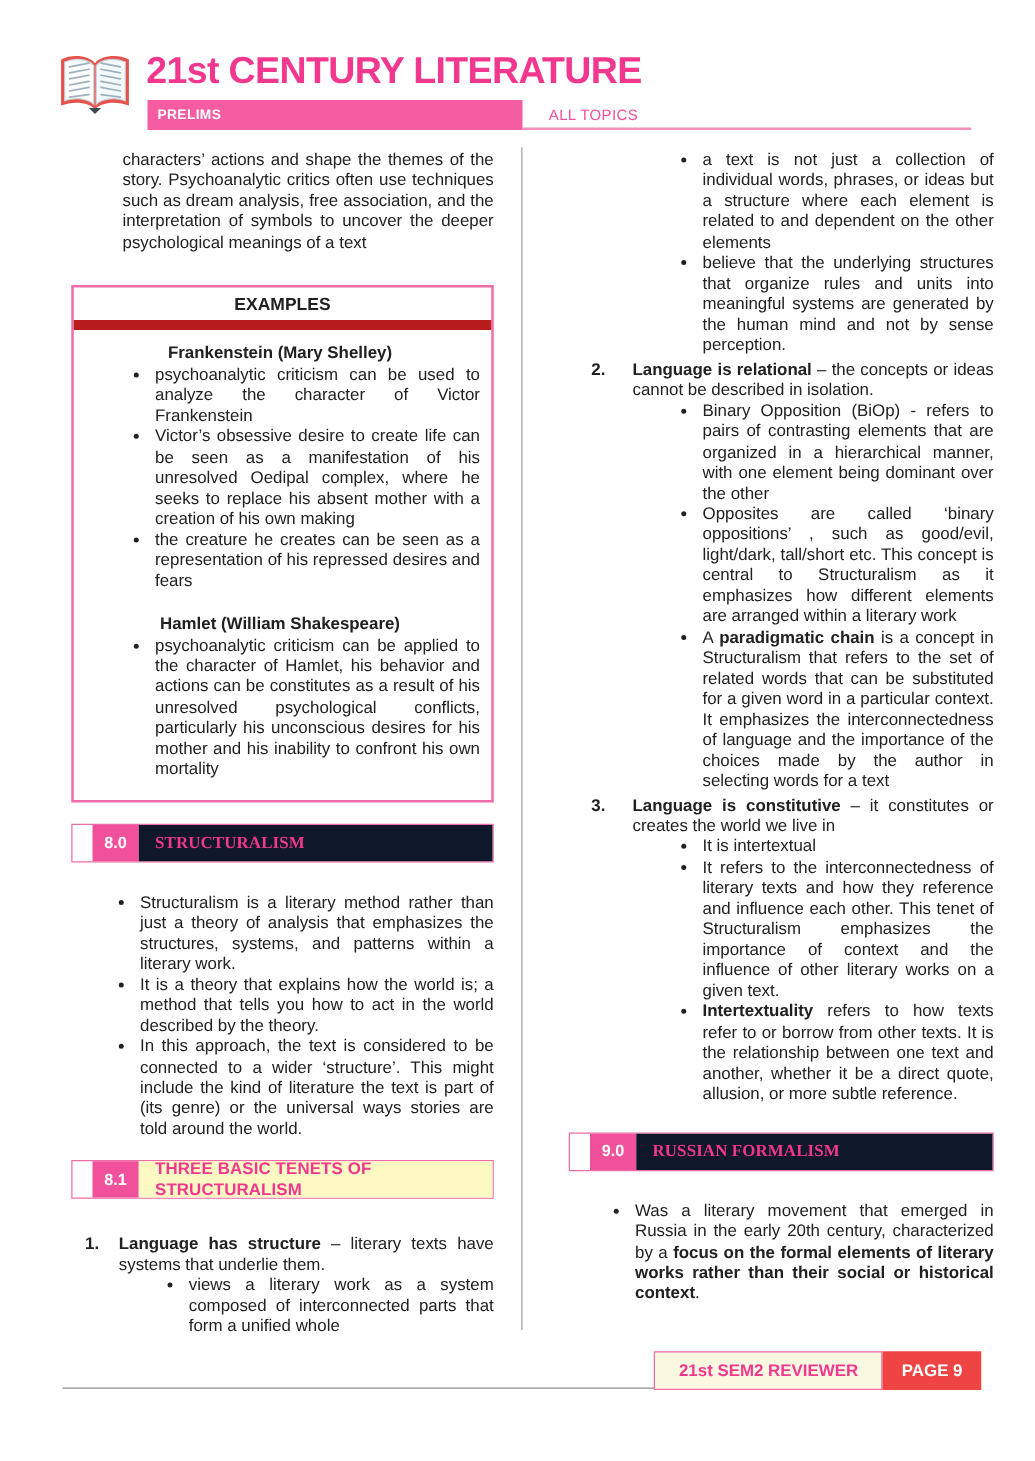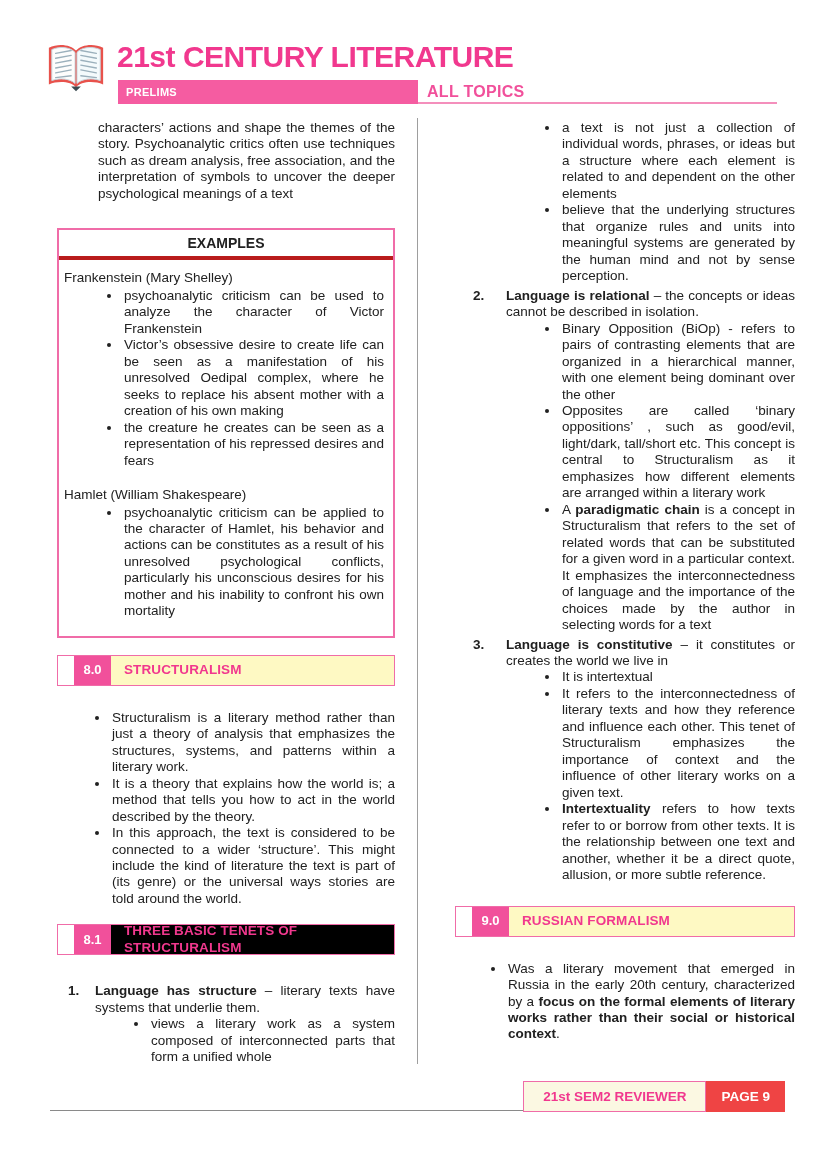--- a/index.html
+++ b/index.html
@@ -23,22 +23,22 @@
     position: absolute; left: 118px; top: 80px; width: 659px; height: 24px;
     display: flex;
   }
   .tab-prelims {
     width: 300px; background: #f55ca1; color: #ffffff;
     font-size: 11px; font-weight: 700; letter-spacing: 0.3px;
     line-height: 24px; padding-left: 8px;
   }
   .tab-all-topics {
     flex: 1; color: #f1509b; border-bottom: 2px solid #f48fbc;
-    font-size: 16px; font-weight: 700; letter-spacing: 0.3px;
-    line-height: 24px; padding-left: 9px;
+    font-size: 12px; font-weight: 400; letter-spacing: 0.3px;
+    line-height: 24px; padding-left: 21px;
   }
 
   
   .col-divider {
     position: absolute; left: 417px; top: 118px; height: 946px; width: 0;
     border-left: 1.5px solid #9e9e9e;
   }
   .col { position: absolute; top: 120px; font-size: 13.5px; line-height: 1.22; }
   .col-left  { left: 57px;  width: 338px; }
   .col-right { left: 455px; width: 340px; }
@@ -47,42 +47,42 @@
   ul { list-style: disc outside; }
   li { text-align: justify; padding-left: 2px; }
   .bullets { padding-left: 53px; margin-top: 24px; }
   .sub-bullets { padding-left: 54px; }
   .no-top { margin-top: 0; }
 
   
   .examples-box { border: 2px solid #f06ca8; margin-top: 26px; }
   .examples-title {
     text-align: center; font-weight: 700; font-size: 14px;
-    padding: 5px 0 4px; border-bottom: 4px solid #b91c1c;
+    padding: 5px 0 4px; border-bottom: 8px solid #b91c1c;
   }
   .examples-body { padding: 10px 9px 16px 5px; }
-  .example-heading { font-weight: 400; }
+  .example-heading { font-weight: 700; text-align: center; }
   .examples-body ul { padding-left: 58px; margin: 1px 0 0; }
   .group2 { margin-top: 18px; }
 
   
   .sec-bar {
     display: flex; align-items: stretch; height: 31px;
     border: 1.5px solid #f06ca8; margin-top: 17px; padding-left: 16px;
   }
-  .sec-bar.cream .sec-title { background: #fef9c3; }
+  .sec-bar.cream .sec-title { background: #0f172a; font-family: Liberation Serif, serif; }
   .sec-num {
     flex: 0 0 37px; background: #f1509b; color: #ffffff;
     font-weight: 700; font-size: 13px;
     display: flex; align-items: center; justify-content: center;
   }
   .sec-title {
     flex: 1; color: #f1388e; font-weight: 700; font-size: 13.5px;
     display: flex; align-items: center; padding-left: 13px;
-    background: #000000; letter-spacing: 0.1px;
+    background: #fef9c3; letter-spacing: 0.1px;
   }
 
   
   .num-item { display: flex; margin-top: 28px; }
   .num-item.tight { margin-top: 3px; }
   .col-left  .num { flex: 0 0 38px; padding-left: 11px; font-weight: 700; }
   .col-right .num { flex: 0 0 51px; padding-left: 18px; font-weight: 700; }
   .num-body { flex: 1; text-align: justify; }
   .cont-bullets { margin-left: 51px; }
 

